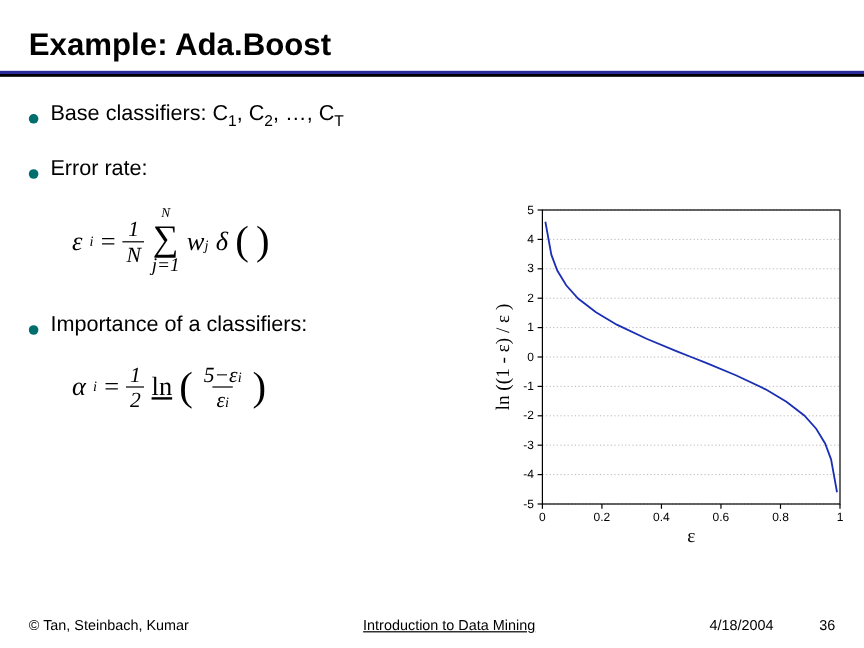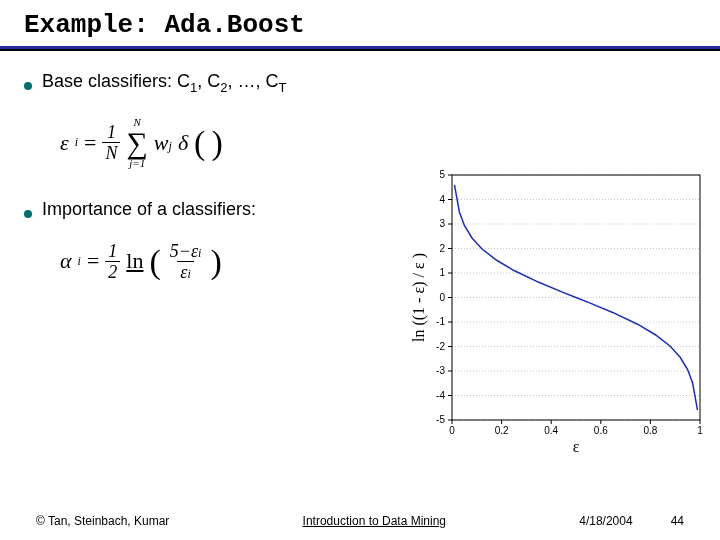--- a/index.html
+++ b/index.html
@@ -8,22 +8,21 @@
     height: 540px;
     background: #fff;
     font-family: Arial, Helvetica, sans-serif;
     position: relative;
     overflow: hidden;
   }
   .title {
     font-size: 26px;
     font-weight: bold;
     color: #000;
-    padding: 10px 0 6px 24px;
-    font-family: Liberation Mono, monospace;
+    padding: 22px 0 6px 24px;
   }
   .rule {
     height: 5px;
     width: 100%;
     background: linear-gradient(to bottom, #2b2b9c 0 3px, #000 3px 5px);
   }
   .content {
     padding: 20px 32px 0 24px;
   }
   .bullet-row {
@@ -62,21 +61,21 @@
   .frac .num { padding: 0 3px 1px 3px; }
   .frac .den { border-top: 1px solid #000; padding: 1px 3px 0 3px; }
   .bigop {
     display: inline-flex;
     flex-direction: column;
     align-items: center;
     line-height: 1;
   }
   .bigop .sup { font-size: 11px; font-style: italic; }
   .bigop .sym { font-size: 30px; font-style: normal; }
-  .bigop .subb { font-size: 11px; font-style: italic; }
+  .bigop .subb { font-size: 16px; font-style: italic; }
   .paren {
     font-size: 34px;
     font-style: normal;
     line-height: 0.8;
   }
   .chart {
     position: absolute;
     right: 10px;
     top: 165px;
     width: 300px;
@@ -84,21 +83,21 @@
   }
   .footer {
     position: absolute;
     bottom: 12px;
     left: 0;
     width: 100%;
     display: flex;
     align-items: center;
     font-size: 12px;
     color: #000;
-    padding: 0 36px;
+    padding: 0 24px;
   }
   .footer .f-left { flex: 0 0 auto; }
   .footer .f-mid { flex: 1; text-align: center; text-decoration: underline; }
   .footer .f-date { margin-right: 38px; }
   .footer .f-page { }
   .ysub { font-size: 12px; font-style: italic; }
   .tick-label { font-family: Arial; font-size: 10px; fill: #000; }
   .axis-label { font-family: "Times New Roman", serif; font-size: 16px; fill: #000; }
 </style>
 </head>
@@ -109,20 +108,24 @@
 
 <div class="content">
 
   <div class="bullet-row">
     <span class="bullet-dot"></span>
     <span>
       <span>Base classifiers: C</span><span class="sub">1</span><span>, C</span><span class="sub">2</span><span>, …, C</span><span class="sub">T</span>
     </span>
   </div>
 
+  <div class="bullet-row">
+    <span class="bullet-dot"></span>
+    <span>Error rate:</span>
+  </div>
 
   <div class="formula">
     <span>ε</span>
       <span class="ysub">i</span>
     <span style="font-style:normal;">=</span>
     <span class="frac">
       <span class="num">1</span>
       <span class="den">N</span>
     </span>
     <span class="bigop">
@@ -209,14 +212,14 @@
     <text x="35" y="13" text-anchor="end" class="tick-label">5</text>
     <path d="M44.48 19.80000000000001 L49.44 47.23999999999998 L54.4 60.47000000000003 L61.84 72.72 L71.75999999999999 83.74499999999998 L86.64 95.26000000000002 L104 105.55000000000001 L128.8 117.30999999999997 L153.60000000000002 127.6 L166 132.5 L178.4 137.4 L203.20000000000002 147.69 L228 159.45 L245.35999999999999 169.74 L260.24 181.255 L270.15999999999997 192.28 L277.6 204.53 L282.56 217.76 L287.52 245.2" fill="none" stroke="#1a2fb3" stroke-width="1.5"></path>
     <text x="166" y="287" text-anchor="middle" class="axis-label">ε</text>
     <text x="14" y="132.5" text-anchor="middle" class="axis-label" transform="rotate(-90 14 132.5)">ln ((1 - ε) / ε )</text>
   </svg>
 
 <div class="footer">
   <span class="f-left">© Tan, Steinbach, Kumar</span>
   <span class="f-mid">Introduction to Data Mining</span>
   <span class="f-date">4/18/2004</span>
-  <span class="f-page">44</span>
+  <span class="f-page">36</span>
 </div>
 
 </body></html>

